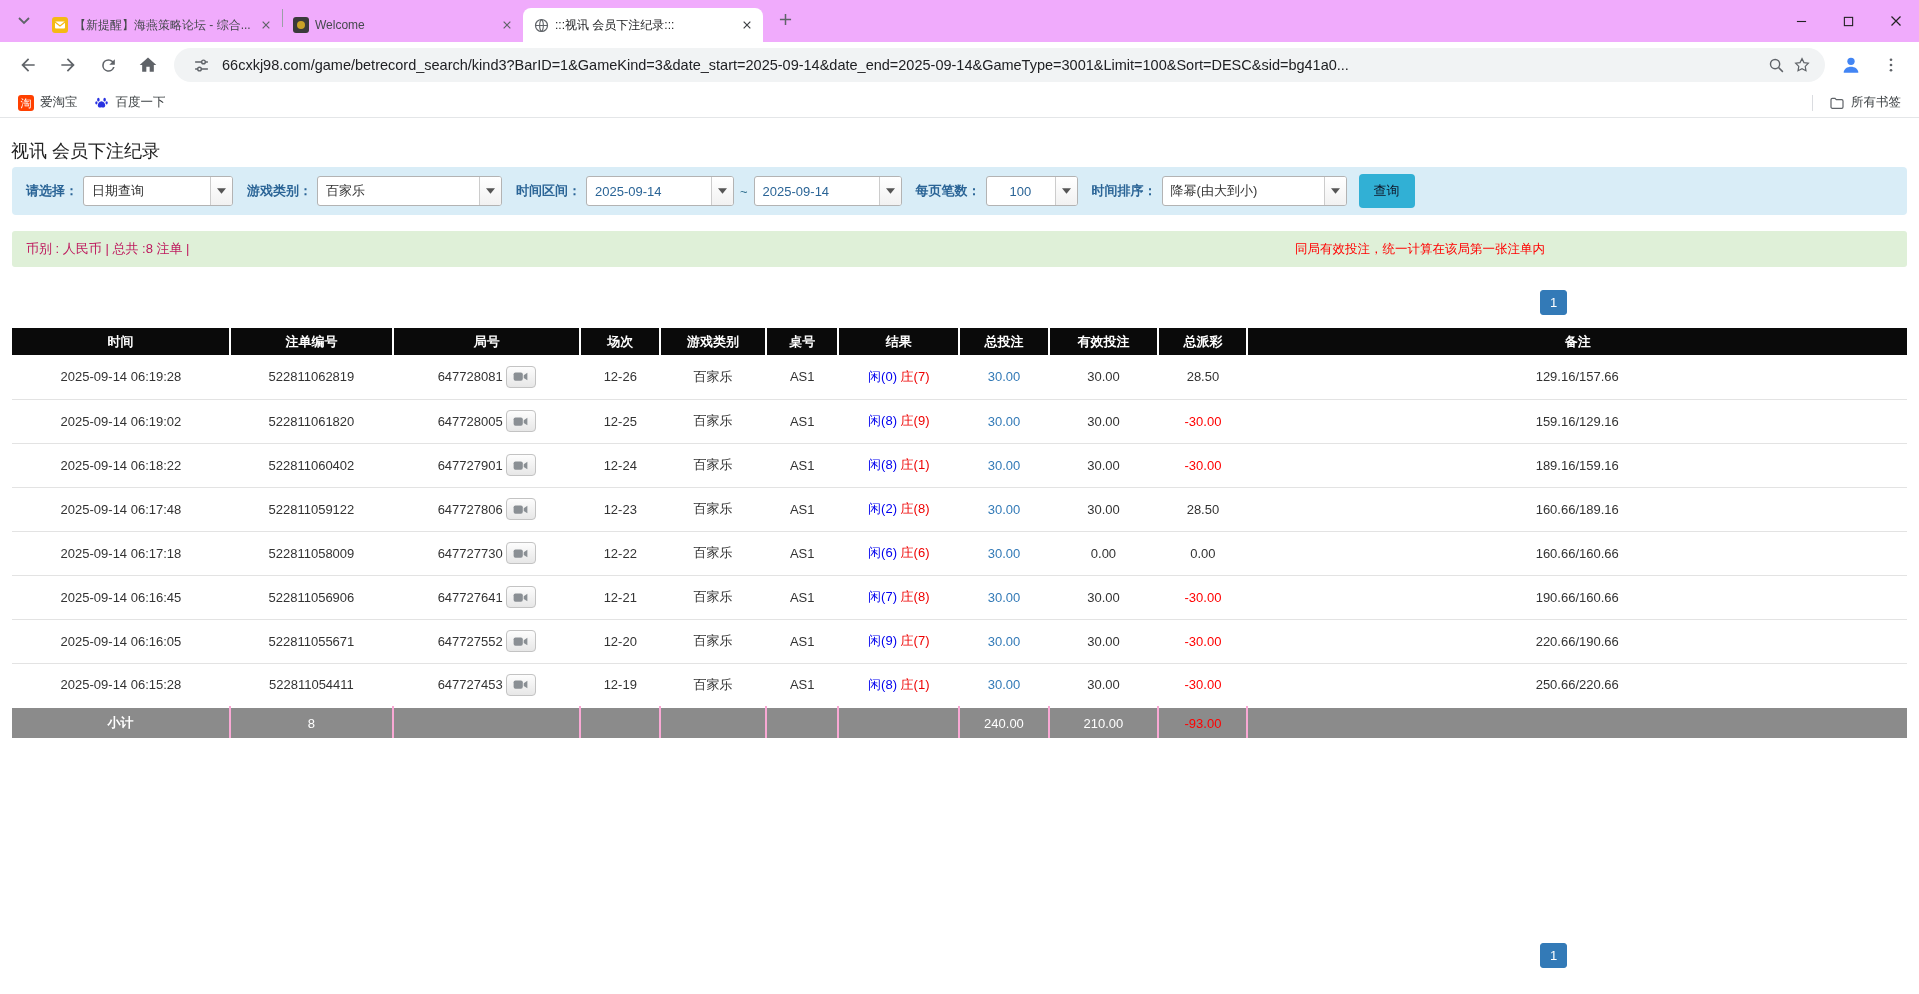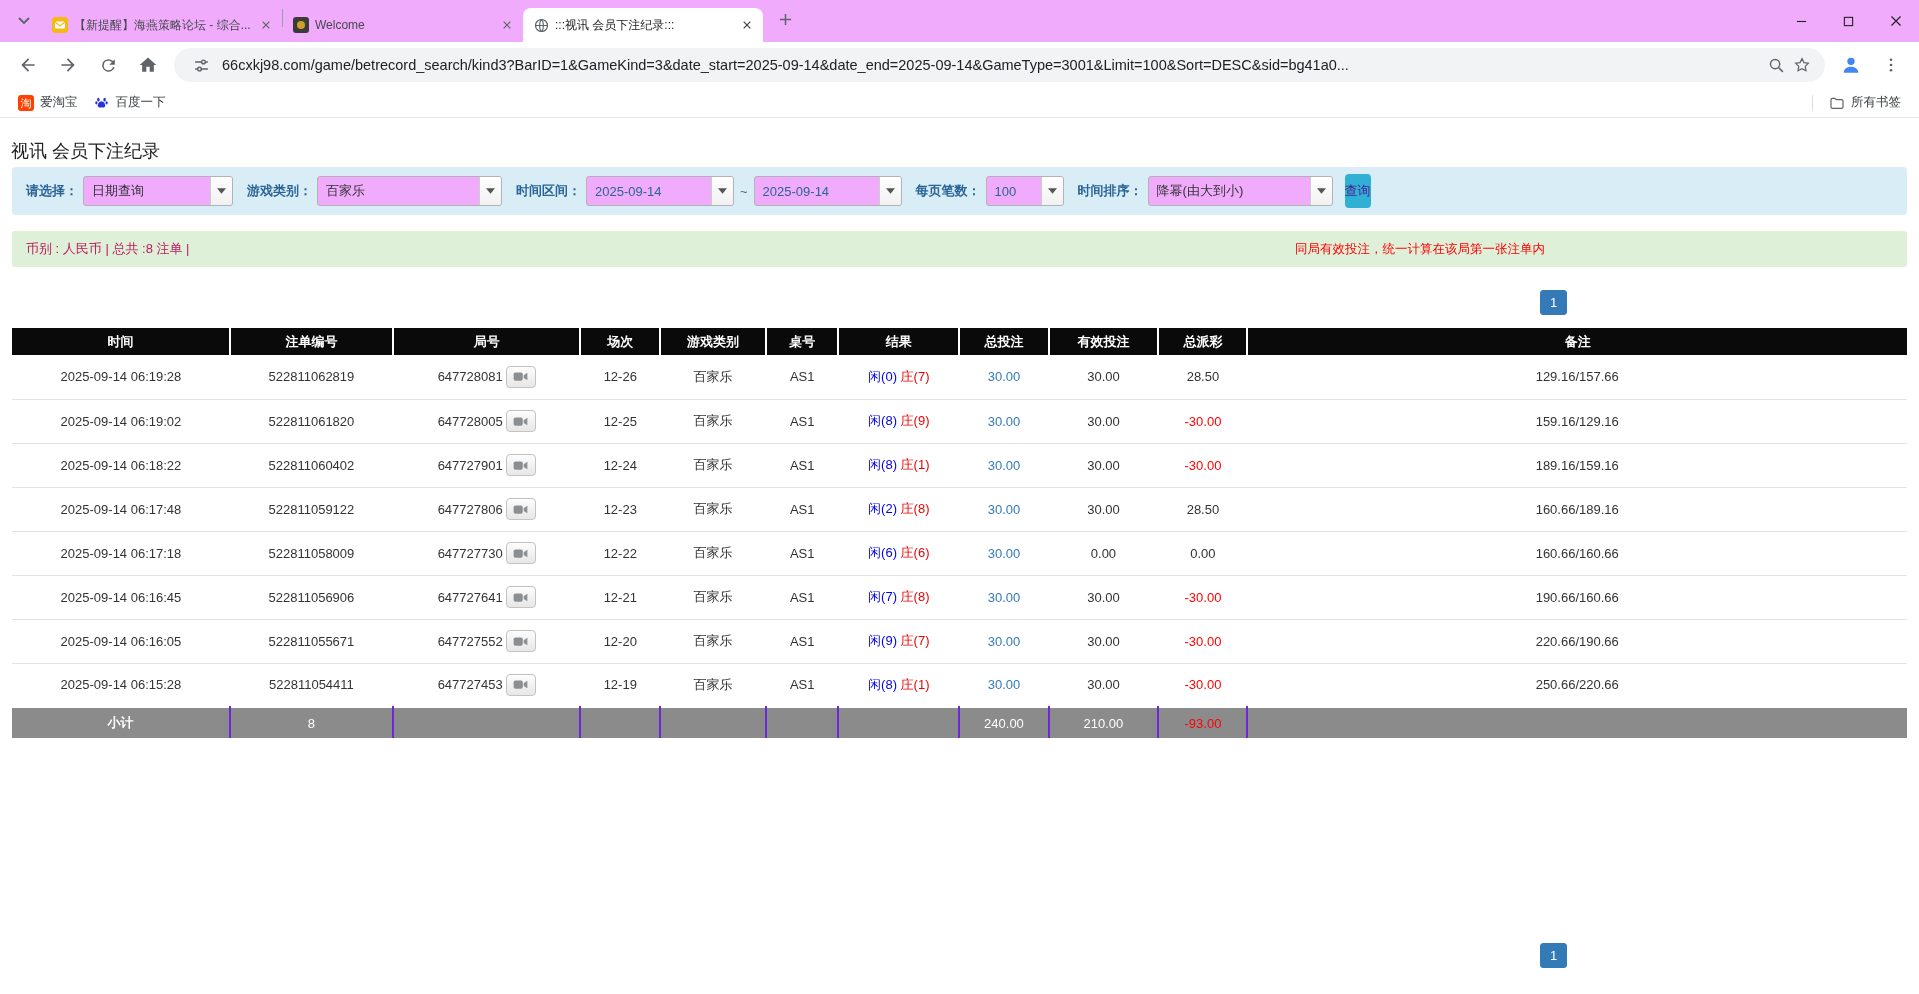--- a/index.html
+++ b/index.html
@@ -36,42 +36,42 @@
   .bm-right { margin-left: auto; display: flex; align-items: center; }
   .bm-divider { width: 1px; height: 16px; background: #dadce0; margin-right: 8px; }
 
   
   .page { flex: 1; background: #fff; position: relative; overflow: hidden; }
   .page-title { font-size: 18px; font-weight: 400; color: #222; margin: 21px 0 0 11px; }
 
   .filter-bar { margin: 4px 12px 0; background: var(--filter-bar-bg, #d9edf7); border-radius: 4px; height: 48px; display: flex; align-items: center; padding: 0 14px; }
   .f-label { color: #2a6496; font-weight: bold; font-size: 13px; margin: 0 5px 0 14px; white-space: nowrap; }
   .f-label.first { margin-left: 0; }
-  .combo { background: #f0abfc; border: 1px solid #b3b3b3; border-radius: 3px; height: 30px; display: flex; align-items: stretch; cursor: pointer; flex: none; }
+  .combo { background: #ffffff; border: 1px solid #b3b3b3; border-radius: 3px; height: 30px; display: flex; align-items: stretch; cursor: pointer; flex: none; }
   .combo .val { padding: 0 8px; font-size: 13px; color: #333; display: flex; align-items: center; flex: 1; white-space: nowrap; overflow: hidden; }
   .combo .val.blue { color: #2a6496; }
   .combo .arrow { width: 22px; border-left: 1px solid #ccc; background: linear-gradient(#ffffff, #f1f1f1); display: flex; align-items: center; justify-content: center; border-radius: 0 2px 2px 0; }
-  .w150 { width: 150px; } .w185 { width: 185px; } .w148 { width: 148px; } .w95 { width: 78px; }
+  .w150 { width: 150px; } .w185 { width: 185px; } .w148 { width: 148px; } .w95 { width: 92px; padding-left: 15px; }
   .tilde { font-size: 13px; color: #31708f; margin: 0 6px; }
-  .btn-search { background: var(--search-button-cyan, #31b0d5); color: #4c1d95; border: none; border-radius: 4px; height: 34px; padding: 0 0; font-size: 13px; margin-left: 12px; cursor: pointer; font-family: inherit; }
+  .btn-search { background: var(--search-button-cyan, #31b0d5); color: #0f172a; border: none; border-radius: 4px; height: 34px; padding: 0 15px; font-size: 13px; margin-left: 12px; cursor: pointer; font-family: inherit; }
 
   .summary-bar { margin: 16px 12px 0; background: var(--summary-bar-bg, #dff0d8); border-radius: 3px; height: 36px; display: flex; align-items: center; padding: 0 14px; position: relative; }
   .summary-left { font-size: 13px; color: #be185d; }
   .summary-right { position: absolute; right: 362px; top: 50%; transform: translateY(-50%); font-size: 12.5px; color: var(--negative-red, #f00); white-space: nowrap; }
 
   .pager { display: flex; justify-content: flex-end; padding-right: 352px; margin-top: 23px; }
   .pager.bottom { margin-top: 205px; }
   .page-btn { min-width: 27px; height: 25px; background: var(--accent-blue, #337ab7); border: 1px solid var(--accent-blue, #337ab7); color: #fff; border-radius: 3px; font-size: 13px; display: flex; align-items: center; justify-content: center; cursor: pointer; }
 
   
   table.bet-table { width: calc(100% - 24px); margin: 13px 12px 0; border-collapse: collapse; table-layout: fixed; font-size: 13px; }
   .bet-table thead th { background: var(--header-bg, #000); color: #fff; font-weight: bold; height: 27px; text-align: center; border-right: 2px solid #fff; }
   .bet-table thead th:last-child { border-right: none; }
   .bet-table tbody td { height: 44px; text-align: center; color: #333; border-bottom: 1px solid #e3e3e3; background: #fff; overflow: hidden; white-space: nowrap; }
-  .bet-table tfoot td { background: var(--footer-bg, #8b8b8b); color: #fff; height: 31px; text-align: center; border-right: 2px solid #6d28d9; border-top: 2px solid #fff; white-space: nowrap; }
+  .bet-table tfoot td { background: var(--footer-bg, #8b8b8b); color: #fff; height: 31px; text-align: center; border-right: 2px solid #f9a8d4; border-top: 2px solid #fff; white-space: nowrap; }
   .bet-table tfoot td:last-child { border-right: none; }
   .bet-table tfoot td.lbl { font-weight: bold; }
   .round-wrap { display: inline-flex; align-items: center; gap: 3px; }
   .cam-btn { width: 30px; height: 22px; border: 1px solid #c3c3c3; border-radius: 4px; background: linear-gradient(#fdfdfd, #e7e7e7); display: inline-flex; align-items: center; justify-content: center; cursor: pointer; padding: 0; }
   .player { color: var(--player-blue, #00f); }
   .banker { color: var(--banker-red, #f00); }
   .bet-link { color: var(--accent-blue, #337ab7); text-decoration: none; cursor: pointer; }
   .payout.neg { color: var(--negative-red, #f00); }
 </style>
 </head>

